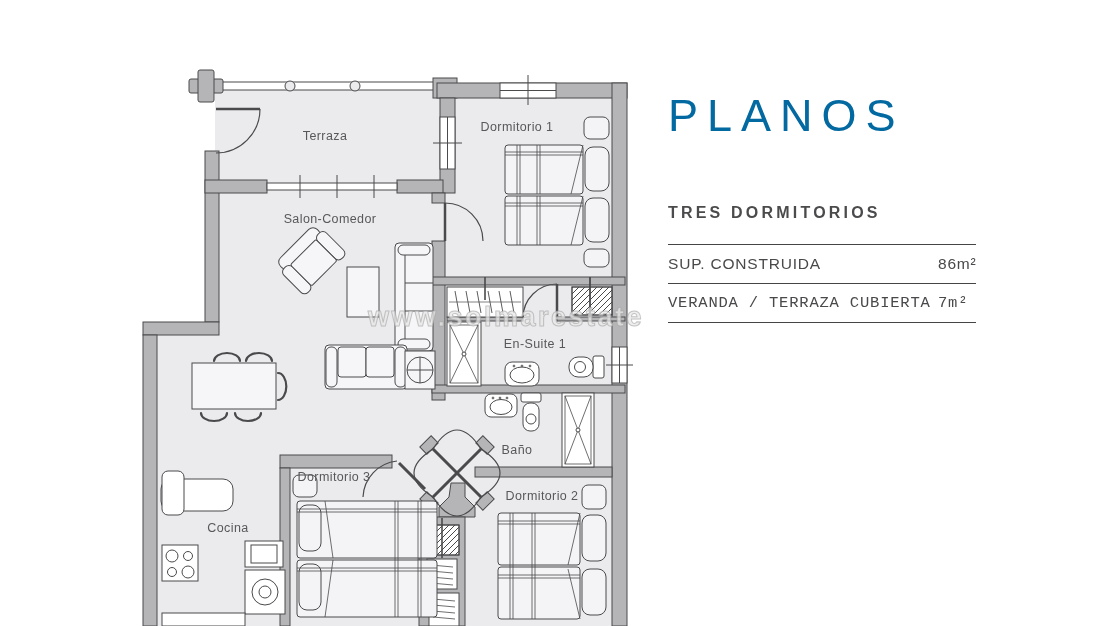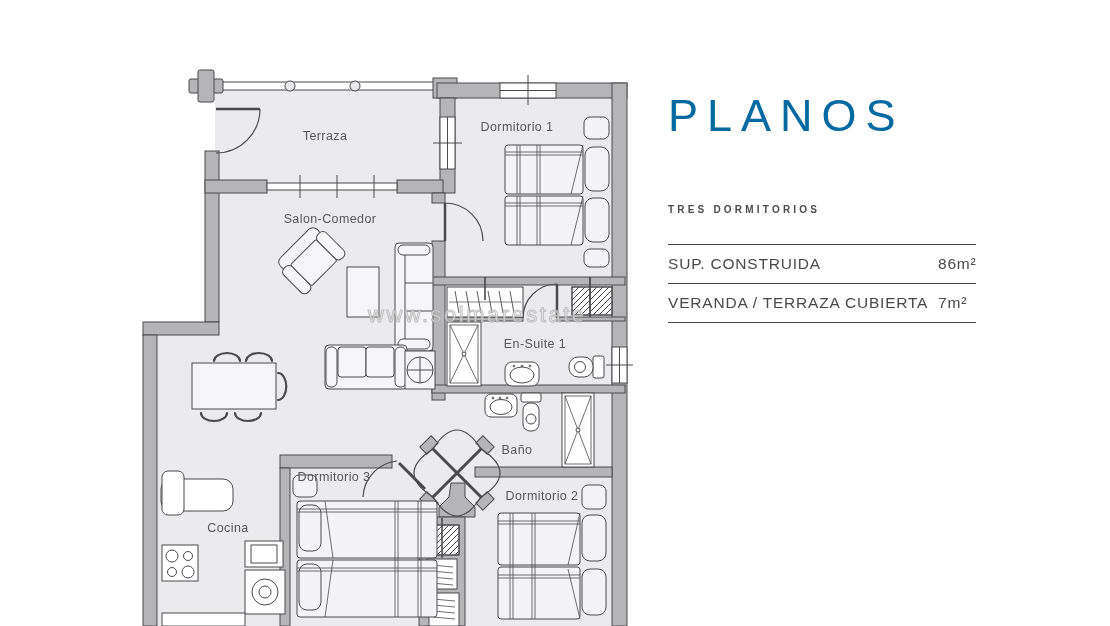--- a/index.html
+++ b/index.html
@@ -2,33 +2,33 @@
 <html><head>
 <meta charset="utf-8">
 <style>
   html,body{margin:0;padding:0;background:#fff;}
   #canvas{position:relative;width:976px;height:626px;background:#ffffff;overflow:hidden;
           font-family:"Liberation Sans",sans-serif;color:#4d4d4f;}
   
   #panel{position:absolute;left:668px;top:0;width:364px;height:626px;}
   .panel-title{position:absolute;left:0;top:90px;font-size:45px;font-weight:300;
                letter-spacing:9px;color:#0369a1;white-space:nowrap;}
-  .panel-subtitle{position:absolute;left:0;top:204px;font-size:10px;font-weight:600;
+  .panel-subtitle{position:absolute;left:0;top:204px;font-size:16px;font-weight:600;
                   letter-spacing:3.2px;color:#4b4b4d;white-space:nowrap;}
   .spec-table{position:absolute;left:0;top:244px;width:364px;}
   .spec-row{display:flex;align-items:center;height:38px;border-top:1px solid #454547;
             font-size:15.5px;letter-spacing:0.8px;color:#49494b;}
-  .spec-row:last-child{border-bottom:1px solid #454547;}
+  .spec-row:last-child{border-bottom:1px solid #454547;font-family:Liberation Mono, monospace;}
   .spec-label{width:270px;flex:none;}
   .spec-value{flex:none;}
   
   #plan{position:absolute;left:85px;top:55px;}
   .room-label{font-family:"Liberation Sans",sans-serif;font-size:12.5px;fill:#58585a;letter-spacing:0.4px;}
   
-  #watermark{position:absolute;left:368px;top:302px;font-size:22px;font-weight:normal;
+  #watermark{position:absolute;left:368px;top:302px;font-size:27px;font-weight:bold;
              letter-spacing:2.5px;color:rgba(255,255,255,0.55);
              -webkit-text-stroke:1px rgba(165,165,165,0.6);
              text-shadow:0 0 1px rgba(160,160,160,0.4);z-index:5;white-space:nowrap;}
 </style>
 </head>
 <body>
 
 <div id="canvas">
 
   <svg id="plan" width="560" height="571" viewBox="0 0 560 571">

